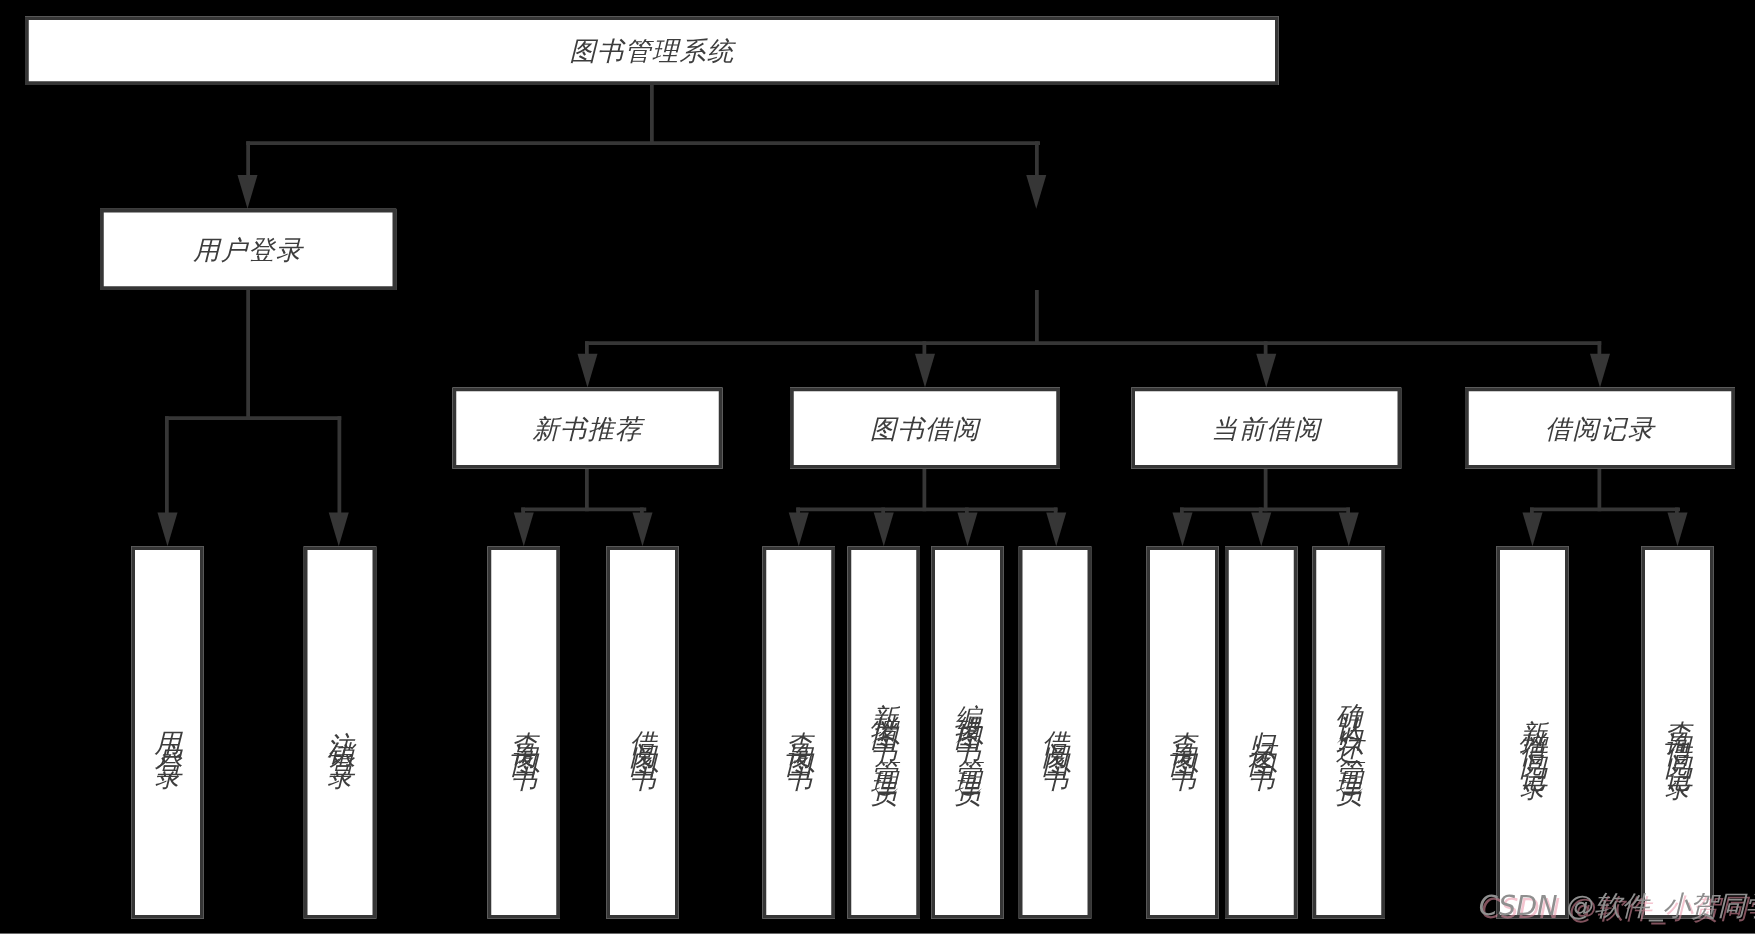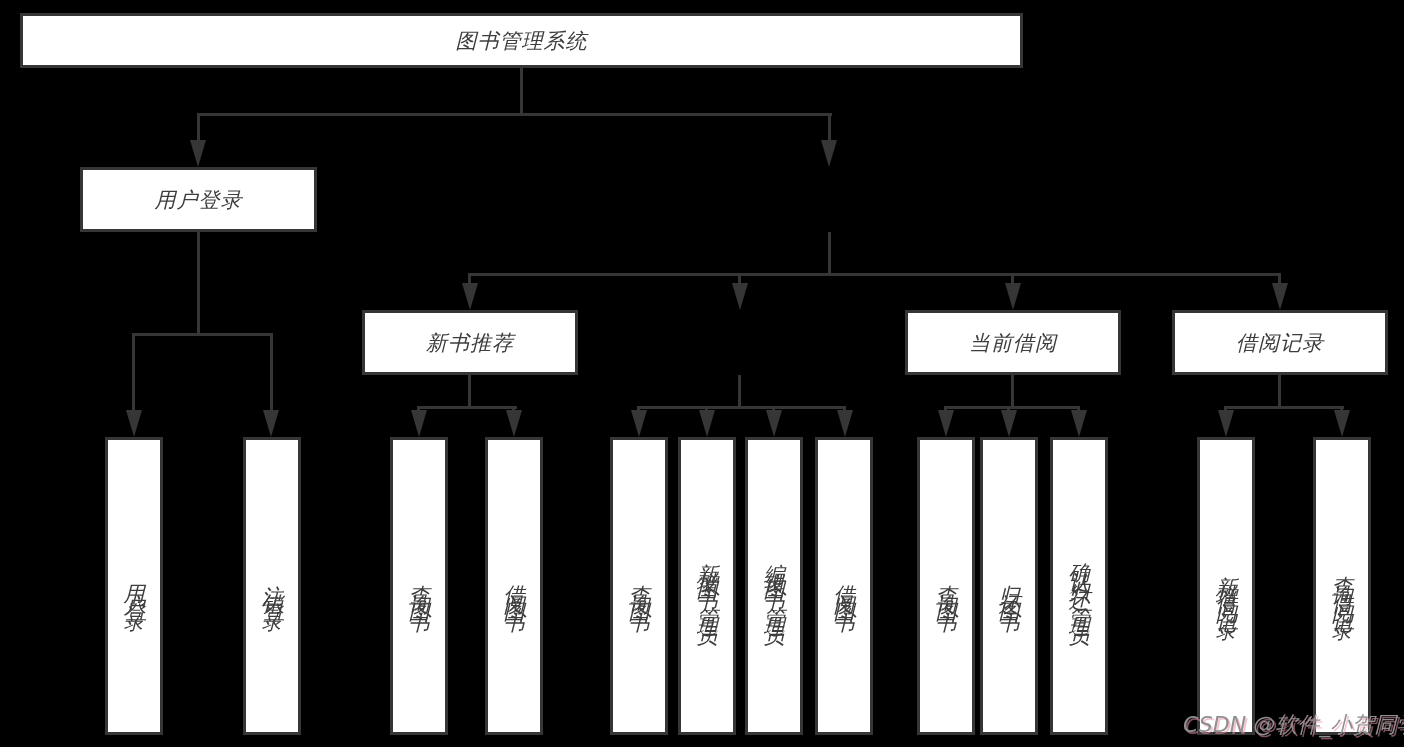--- a/index.html
+++ b/index.html
@@ -123,20 +123,23 @@
     <span class="hlbl">图书管理系统</span>
   </div>
 
   <div class="box" style="left:80px;top:167px;width:237px;height:65px;">
     <span class="hlbl">用户登录</span>
   </div>
 
   <div class="box" style="left:362px;top:310px;width:216px;height:65px;">
     <span class="hlbl">新书推荐</span>
   </div>
+  <div class="box" style="left:632px;top:310px;width:216px;height:65px;">
+    <span class="hlbl">图书借阅</span>
+  </div>
   <div class="box" style="left:1172px;top:310px;width:216px;height:65px;">
     <span class="hlbl">借阅记录</span>
   </div>
   <div class="box" style="left:905px;top:310px;width:216px;height:65px;">
     <span class="hlbl">当前借阅</span>
   </div>
 
   <div class="box" style="left:105px;top:437px;width:58px;height:298px;">
     <span class="vtext">用户登录</span>
   </div>

